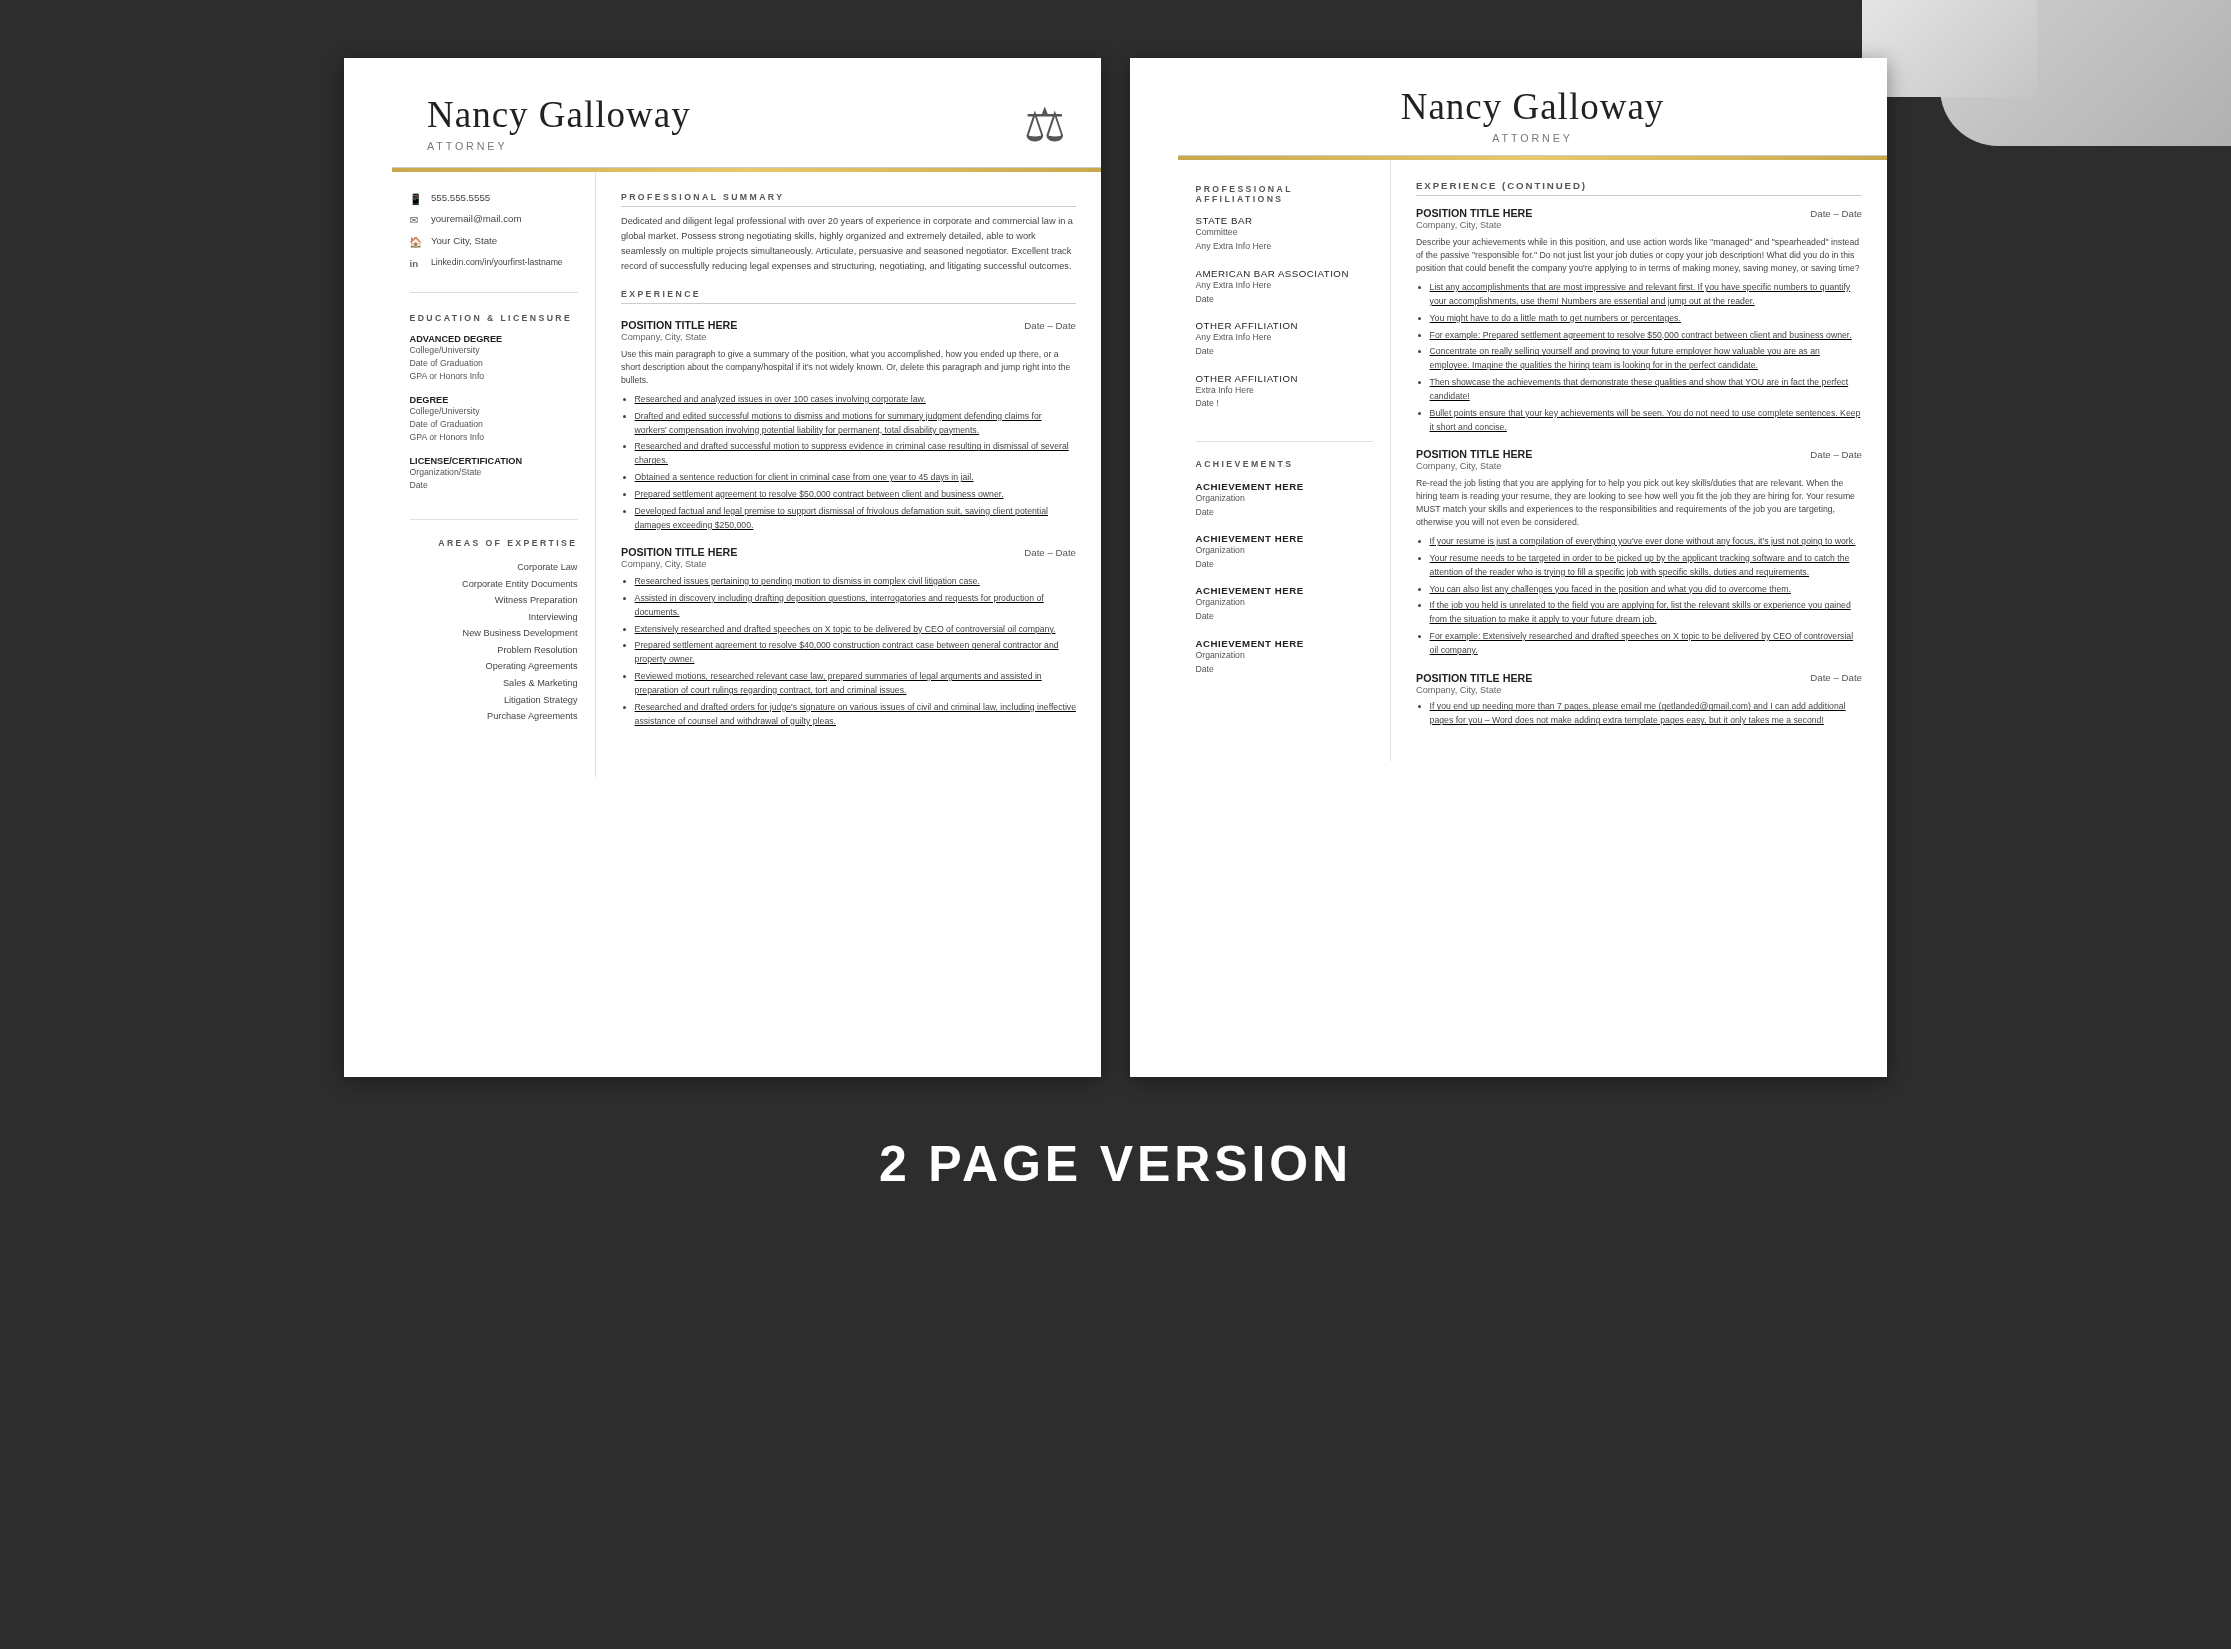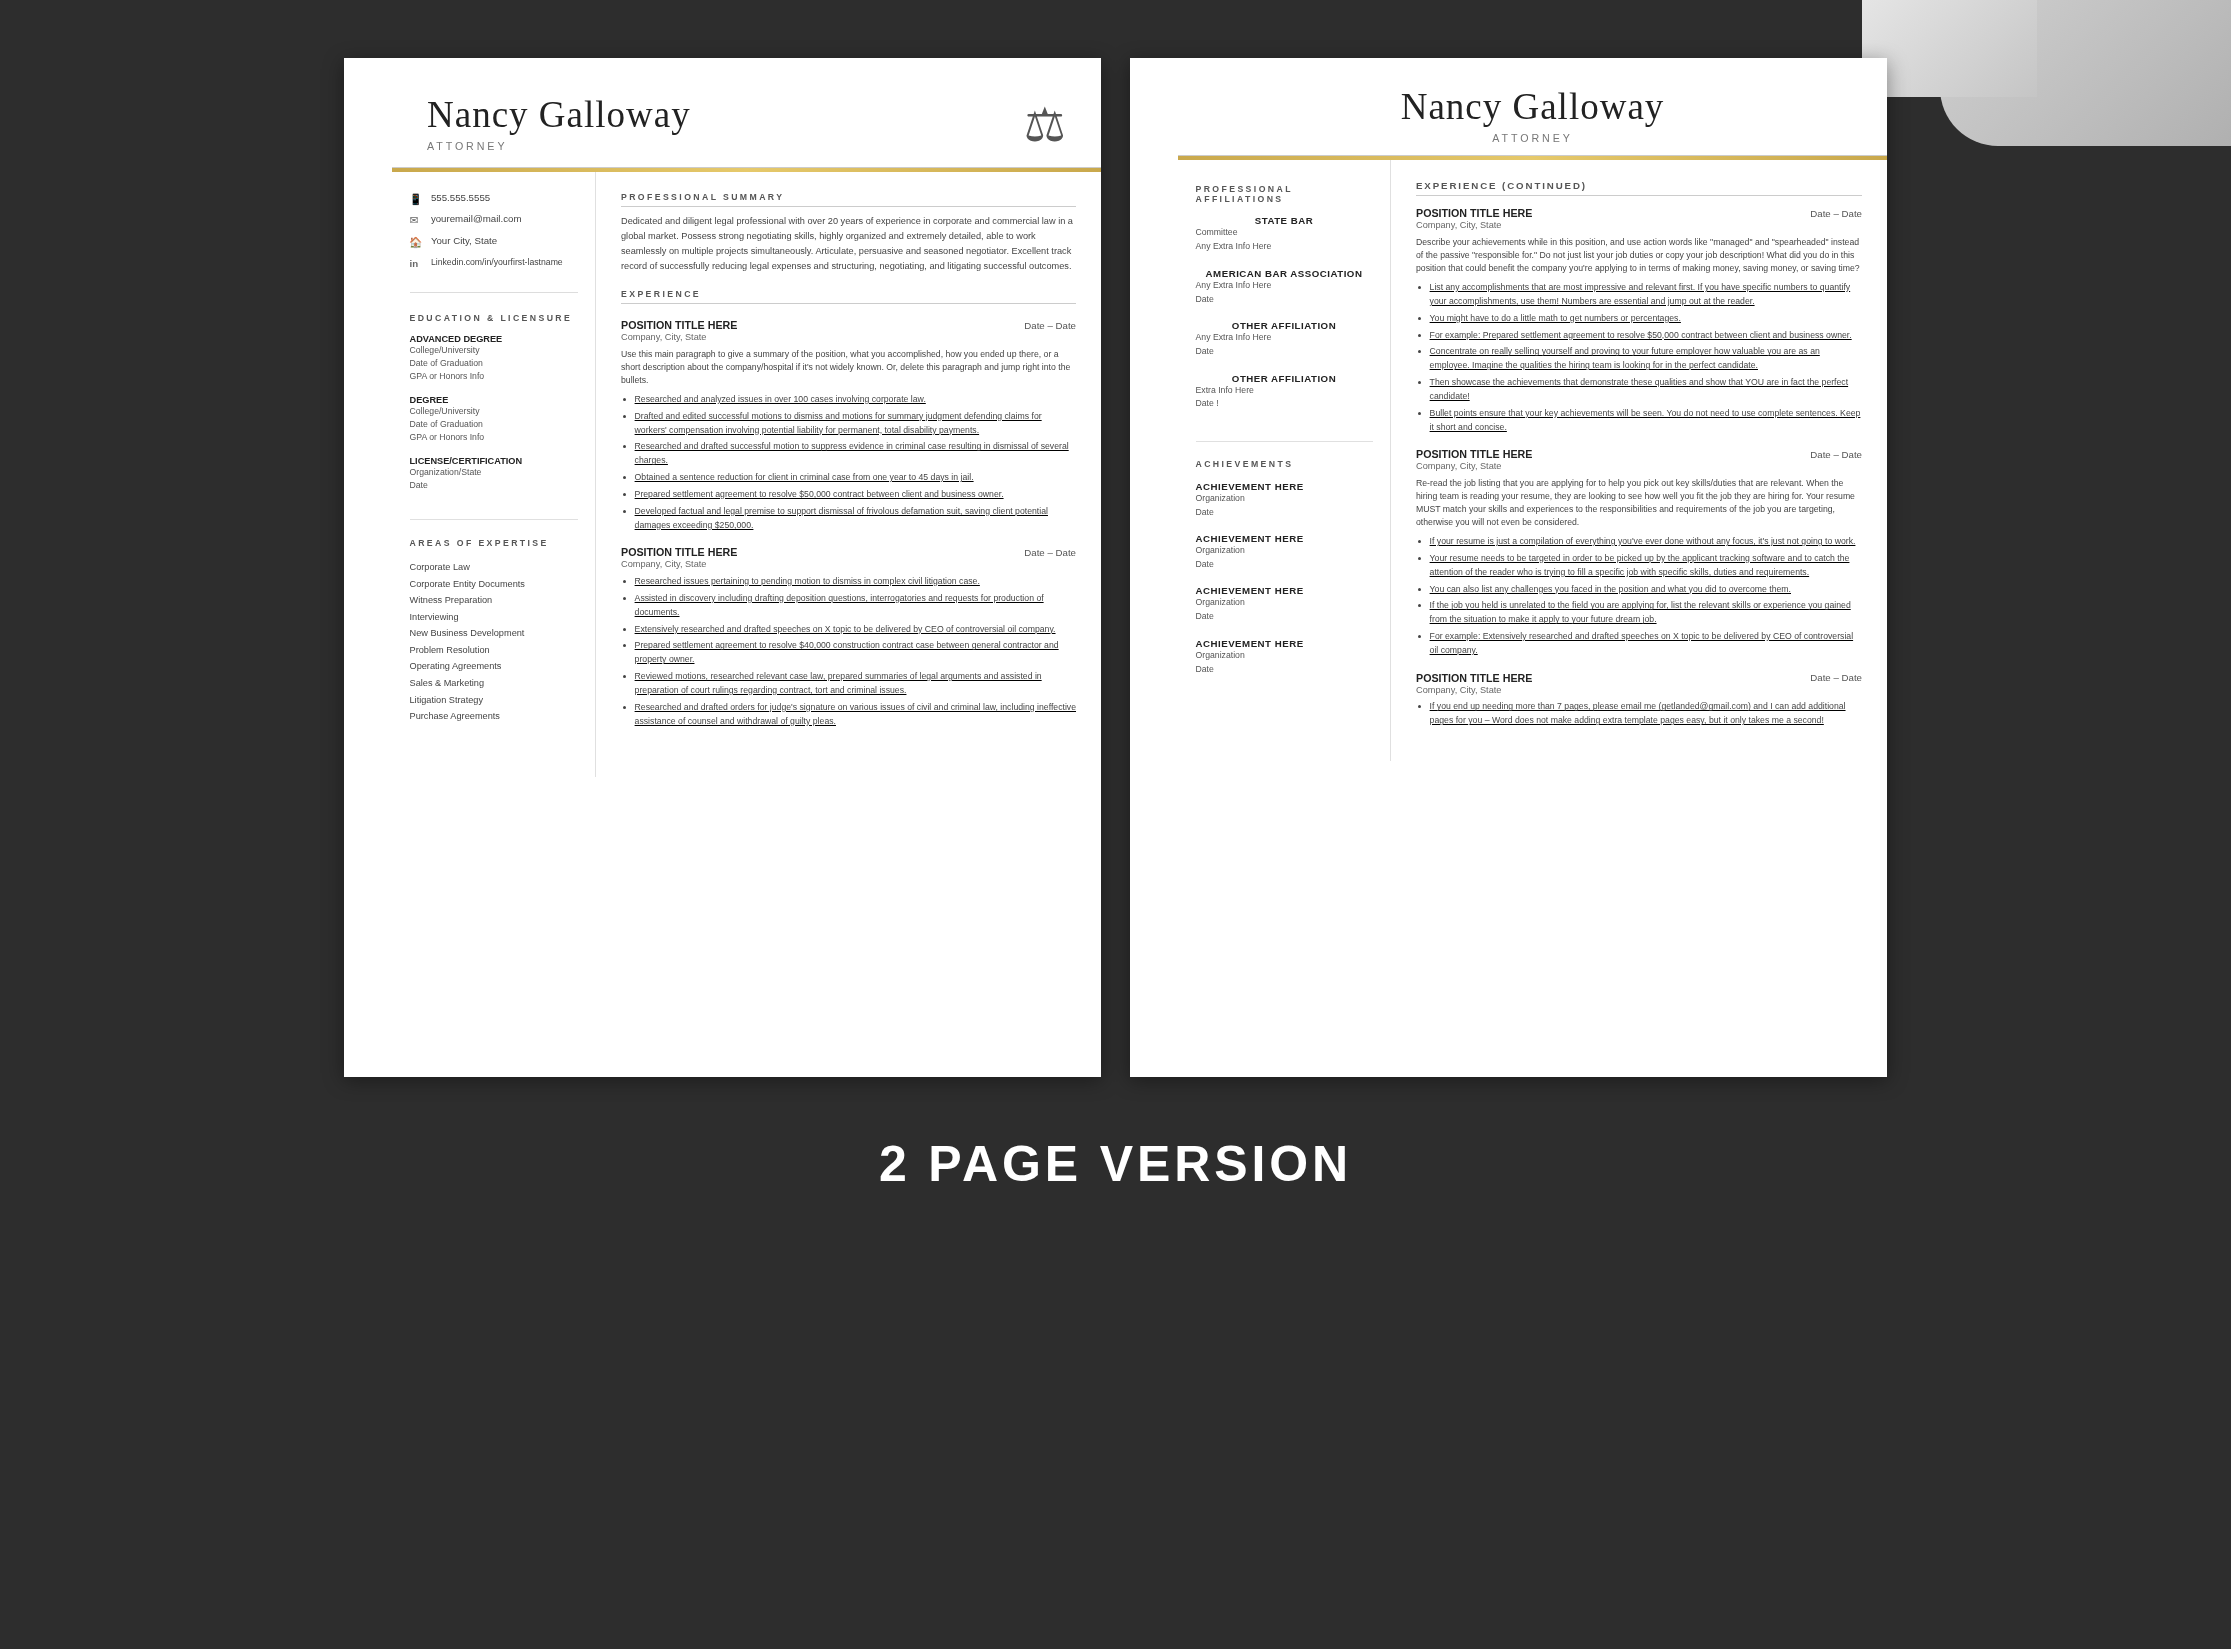--- a/index.html
+++ b/index.html
@@ -219,26 +219,25 @@
     }
     .page2-main {
       flex: 1;
       padding: 19.4px 25px;
     }
     .affil-entry {
       margin-bottom: 13.6px;
     }
     .affil-title {
       font-size: 9.7px;
-      font-weight: bold;
+      font-weight: normal;
       color: #222;
       font-family: Arial, sans-serif;
       text-transform: uppercase;
       letter-spacing: 0.5px;
-      text-align: center;
     }
     .affil-detail {
       font-size: 8.7px;
       color: #555;
       font-family: Arial, sans-serif;
       line-height: 1.6;
     }
     .achievement-entry {
       margin-bottom: 13.6px;
     }
@@ -335,21 +334,21 @@
             <div class="edu-detail">Date of Graduation</div>
             <div class="edu-detail">GPA or Honors Info</div>
           </div>
           <div class="edu-entry">
             <div class="edu-degree">LICENSE/CERTIFICATION</div>
             <div class="edu-detail">Organization/State</div>
             <div class="edu-detail">Date</div>
           </div>
         </div>
 
-        <div class="sidebar-section" style="border-bottom:none;">
+        <div class="sidebar-section" style="border-bottom:none;text-align:right;">
           <div class="sidebar-section-title">AREAS OF EXPERTISE</div>
           <div id="expertise-list">
               <div class="expertise-item">Corporate Law</div>
               <div class="expertise-item">Corporate Entity Documents</div>
               <div class="expertise-item">Witness Preparation</div>
               <div class="expertise-item">Interviewing</div>
               <div class="expertise-item">New Business Development</div>
               <div class="expertise-item">Problem Resolution</div>
               <div class="expertise-item">Operating Agreements</div>
               <div class="expertise-item">Sales &amp; Marketing</div>

